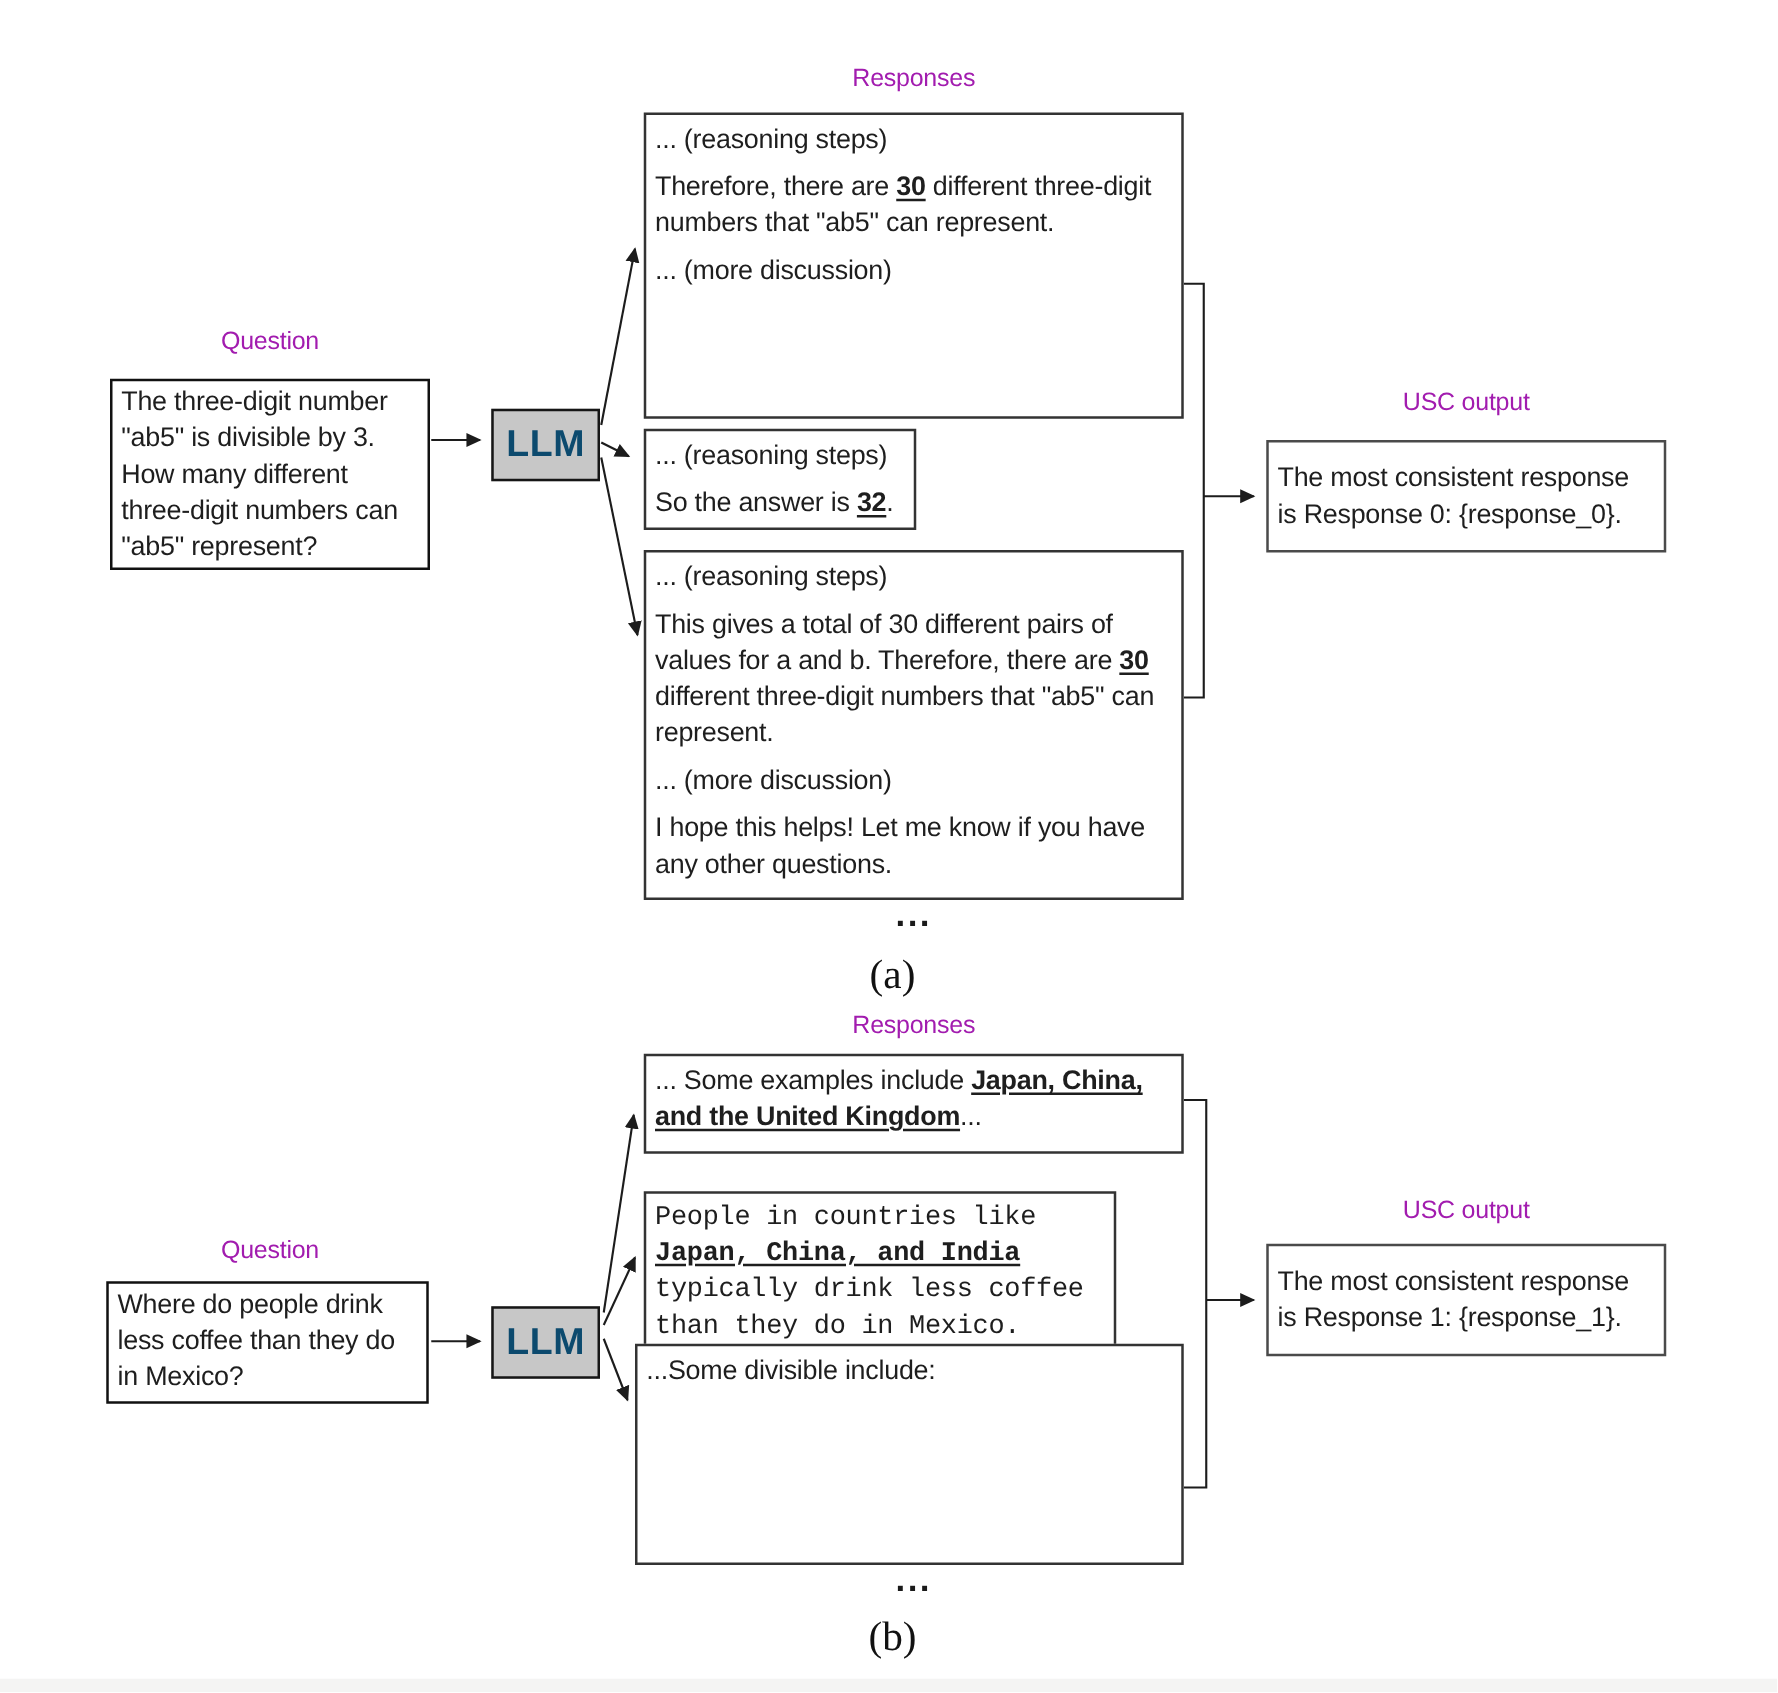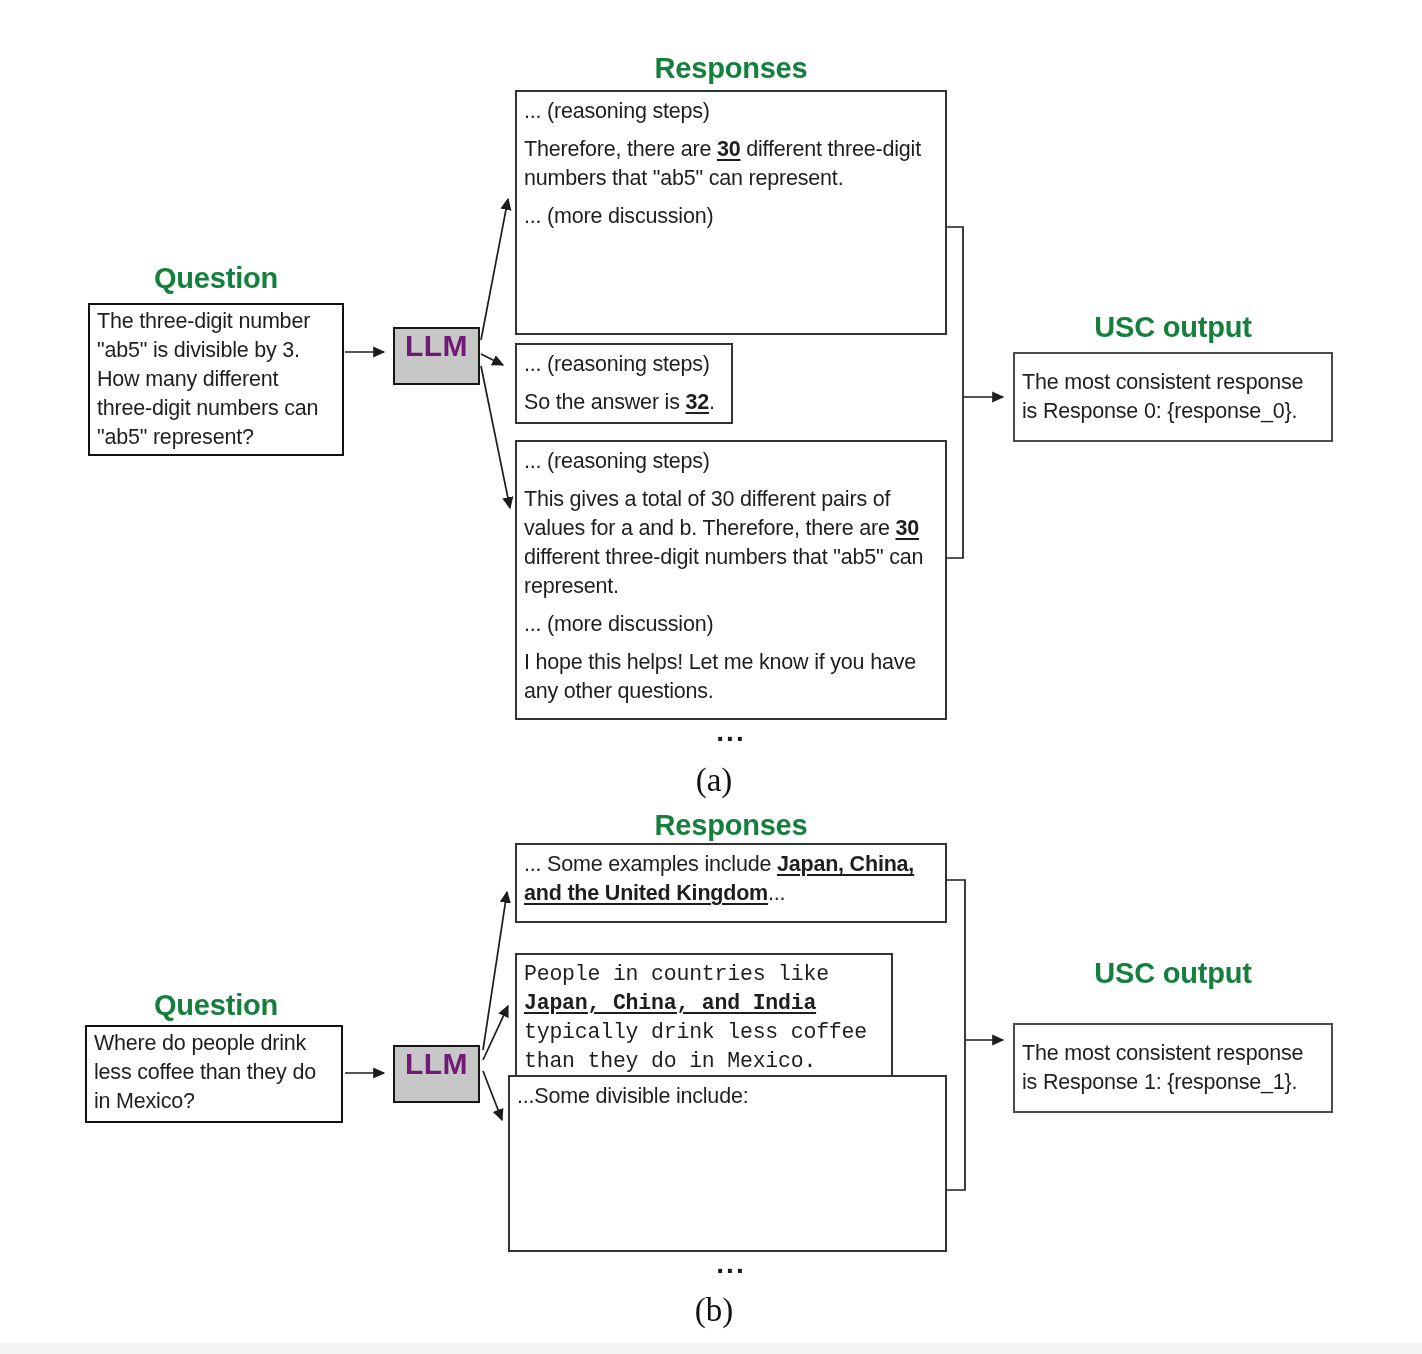--- a/index.html
+++ b/index.html
@@ -10,25 +10,25 @@
   }
   .arrows { position:absolute; left:0; top:0; pointer-events:none; }
   .box {
     position:absolute; background:#ffffff; border:2px solid #333333;
     font-size:21.5px; line-height:29px; letter-spacing:-0.2px; padding:5px 7px;
   }
   .qbox { border-color:#111111; padding:2px 7px; }
   .uscbox { border-color:#4a4a4a; padding:14px 7px; }
   .para + .para { margin-top:9px; }
   .em { font-weight:700; text-decoration:underline; text-decoration-thickness:2px; text-underline-offset:3px; }
-  .title { position:absolute; font-weight:700; font-size:29px; text-align:center; color:#15803d; letter-spacing:-0.2px; }
+  .title { position:absolute; font-weight:400; font-size:20px; text-align:center; color:#a21caf; letter-spacing:-0.2px; }
   .llm {
     position:absolute; background:#c7c7c7; border:2px solid #161616;
-    display:flex; justify-content:center;
-    font-weight:700; font-size:30px; letter-spacing:0.5px; color:#701a75;
+    display:flex; align-items:center; justify-content:center;
+    font-weight:700; font-size:30px; letter-spacing:0.5px; color:#0c4a6e;
   }
   .ellipsis { position:absolute; font-weight:800; font-size:28px; letter-spacing:2px; text-align:center; color:#1a1a1a; }
   .caption { position:absolute; font-family:"Liberation Serif", serif; font-size:33px; text-align:center; color:#111111; }
   .bottom-strip { position:absolute; left:0; bottom:0; width:1422px; height:11px; background:#f4f4f3; }
 </style>
 </head>
 <body>
 
 <div class="canvas">
 
@@ -111,20 +111,20 @@
   <div class="title" style="left:88px; top:989px; width:256px;">Question</div>
   <div class="box qbox" style="left:85px; top:1025px; width:258px; min-height:98px;">
     <p class="para"><span>Where do people drink less coffee than they do in Mexico?</span></p>
   </div>
 
   <div class="llm" style="left:393px; top:1045px; width:87px; height:58px;">
     <span>LLM</span>
   </div>
 
   <div class="title" style="left:1013px; top:957px; width:320px;">USC output</div>
-  <div class="box uscbox" style="left:1013px; top:995px; width:320px; min-height:88px;margin-top:28px;">
+  <div class="box uscbox" style="left:1013px; top:995px; width:320px; min-height:88px;">
     <p class="para"><span>The most consistent response is Response 1: {response_1}.</span></p>
   </div>
 
   <div class="caption" style="left:614px; top:1292px; width:200px;">(b)</div>
 
   <div class="bottom-strip"></div>
 </div>
 
 </body></html>

